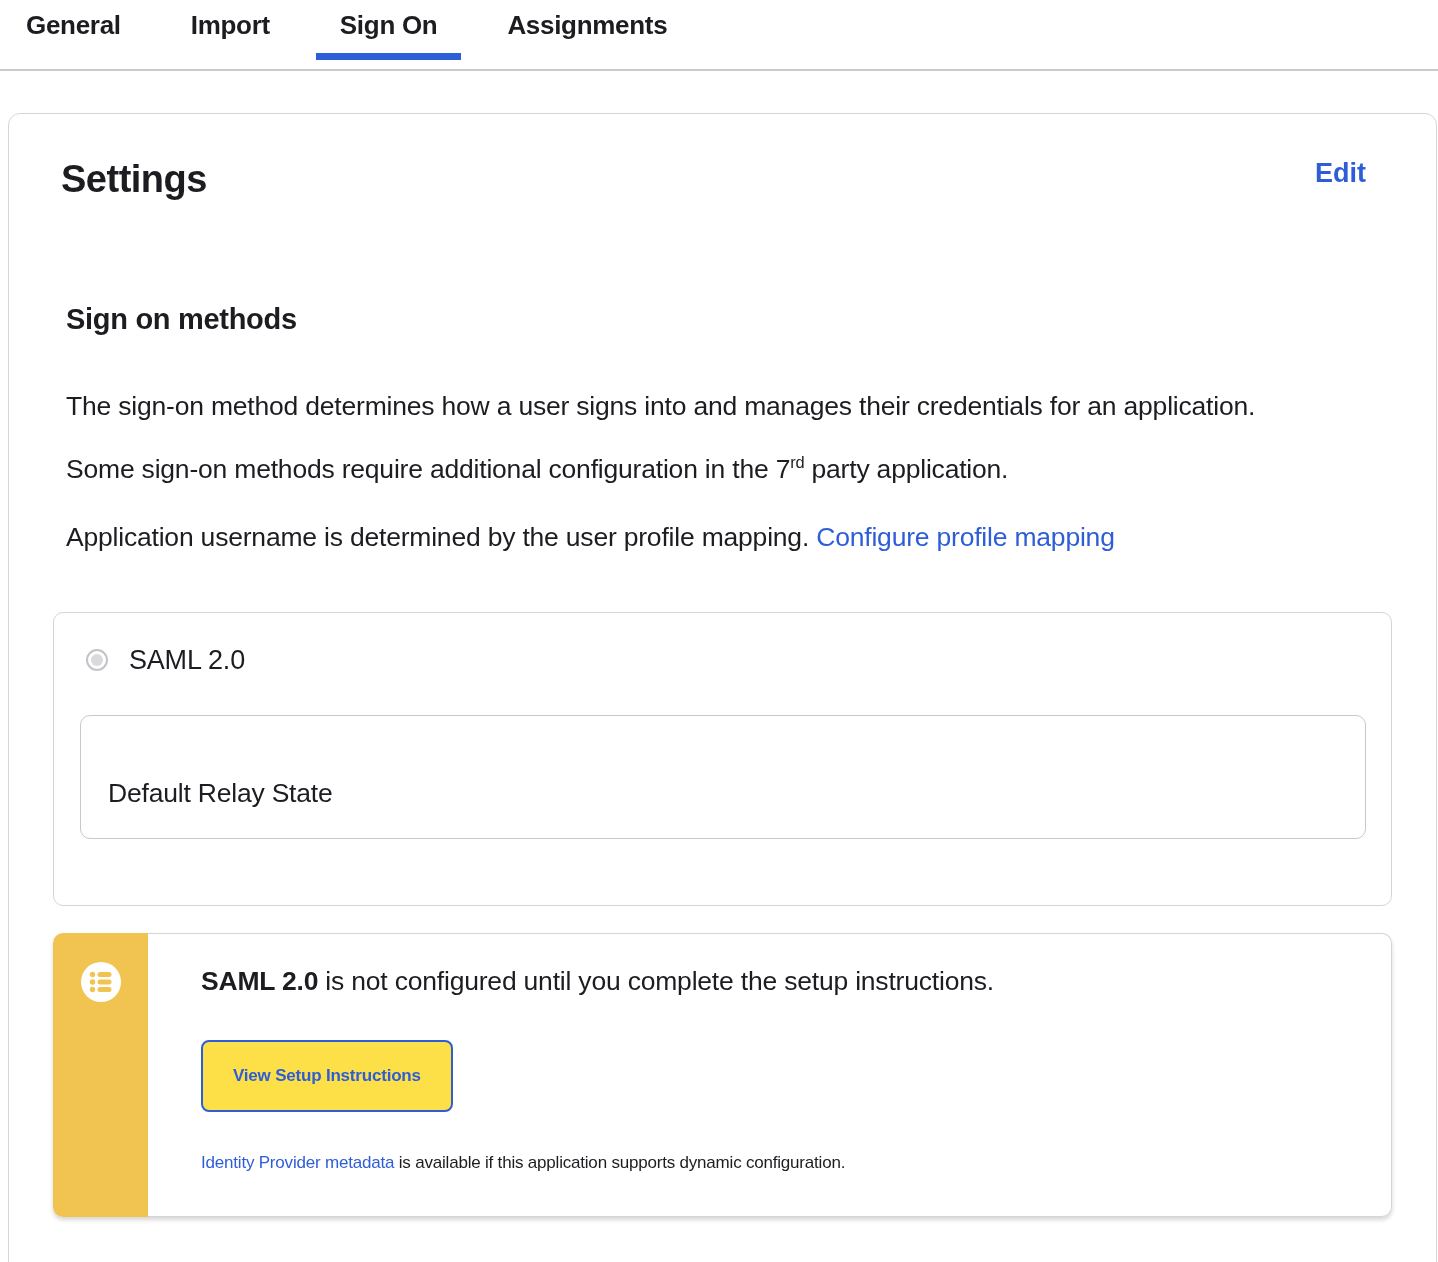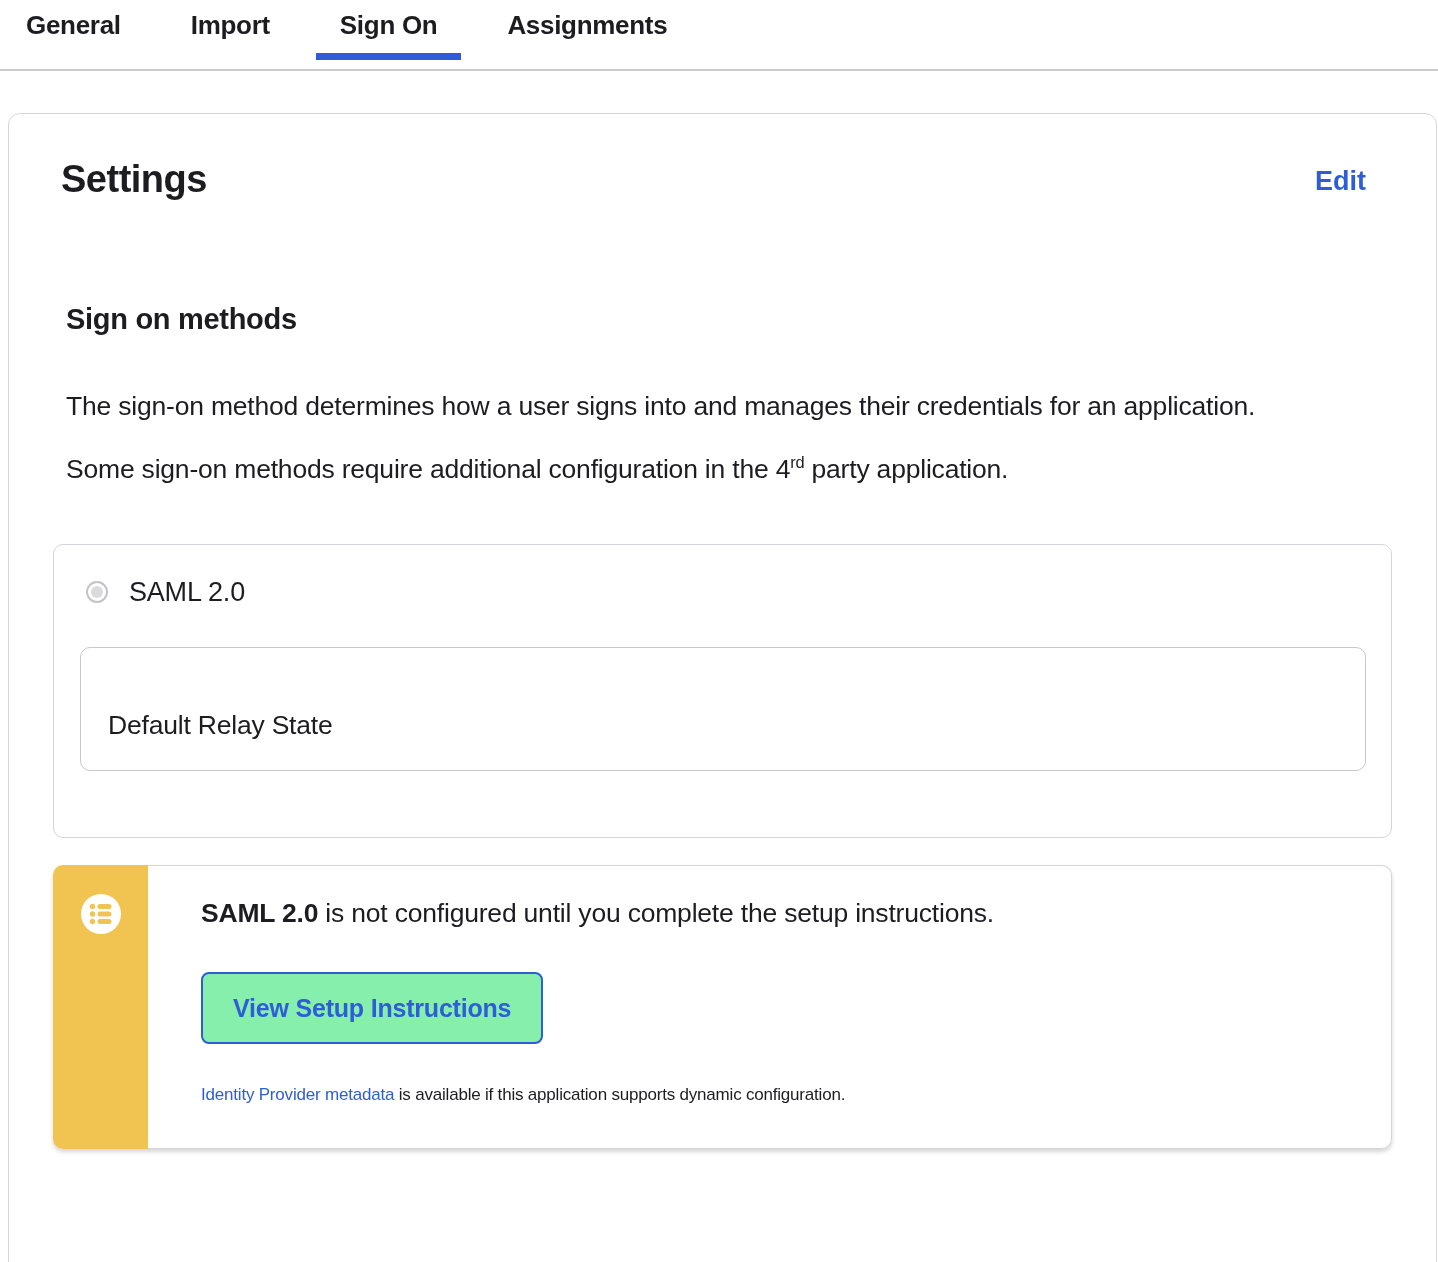--- a/index.html
+++ b/index.html
@@ -50,21 +50,21 @@
     display:flex; justify-content:space-between; align-items:flex-start;
     padding:44px 44px 0 44px;
   }
   .card-title {
     font-size:38px; font-weight:700; letter-spacing:-0.5px;
     margin-left:8px;
   }
   .edit-link {
     font-size:27px; font-weight:700;
     color:#2e5dd8;
-    margin-top:8px; margin-right:26px;
+    margin-right:26px;
   }
 
   .section { padding:0 44px; }
   .section-title {
     margin:102px 0 0 13px;
     font-size:29px; font-weight:700; letter-spacing:-0.3px;
   }
   .para {
     margin:42px 0 0 13px;
     font-size:26.5px; line-height:56px;
@@ -127,26 +127,26 @@
     border-radius:0 10px 10px 0;
     padding:30px 12px 0 53px;
   }
   .warning-text { font-size:26.5px; letter-spacing:-0.2px; line-height:34px; }
   .warning-text b { font-weight:700; }
   .setup-btn {
     display:inline-block;
     margin-top:42px;
     height:72px;
     padding:0 30px;
-    background:#86efac;
+    background:#fde047;
     border:2px solid #2e5dd8;
     border-radius:8px;
     color:#2e5dd8;
     font-family:"Liberation Sans", sans-serif;
-    font-size:25px; font-weight:700; letter-spacing:-0.2px;
+    font-size:17px; font-weight:700; letter-spacing:-0.2px;
     line-height:68px;
     cursor:pointer;
   }
   .metadata-line {
     margin-top:41px;
     font-size:17px; letter-spacing:-0.2px;
   }
 </style>
 </head>
 <body>
@@ -162,22 +162,23 @@
 
   <div class="card-header">
     <div class="card-title">Settings</div>
     <a class="edit-link">Edit</a>
   </div>
 
   <div class="section">
 
     <h2 class="section-title">Sign on methods</h2>
 
-    <p class="para"><span>The sign-on method determines how a user signs into and manages their credentials for an application. Some sign-on methods require additional configuration in the 4</span><sup>rd</sup><span> party application.</span></p>
-
+    <p class="para"><span>The sign-on method determines how a user signs into and manages their credentials for an application. Some sign-on methods require additional configuration in the 7</span><sup>rd</sup><span> party application.</span></p>
+
+    <p class="para para--username"><span>Application username is determined by the user profile mapping. </span><a class="link">Configure profile mapping</a></p>
 
     <div class="saml-box">
       <div class="radio-row">
         <span class="radio">
           <span class="radio-dot"></span>
         </span>
         <span class="radio-label">SAML 2.0</span>
       </div>
       <div class="relay-box">
         <span class="relay-label">Default Relay State</span>

